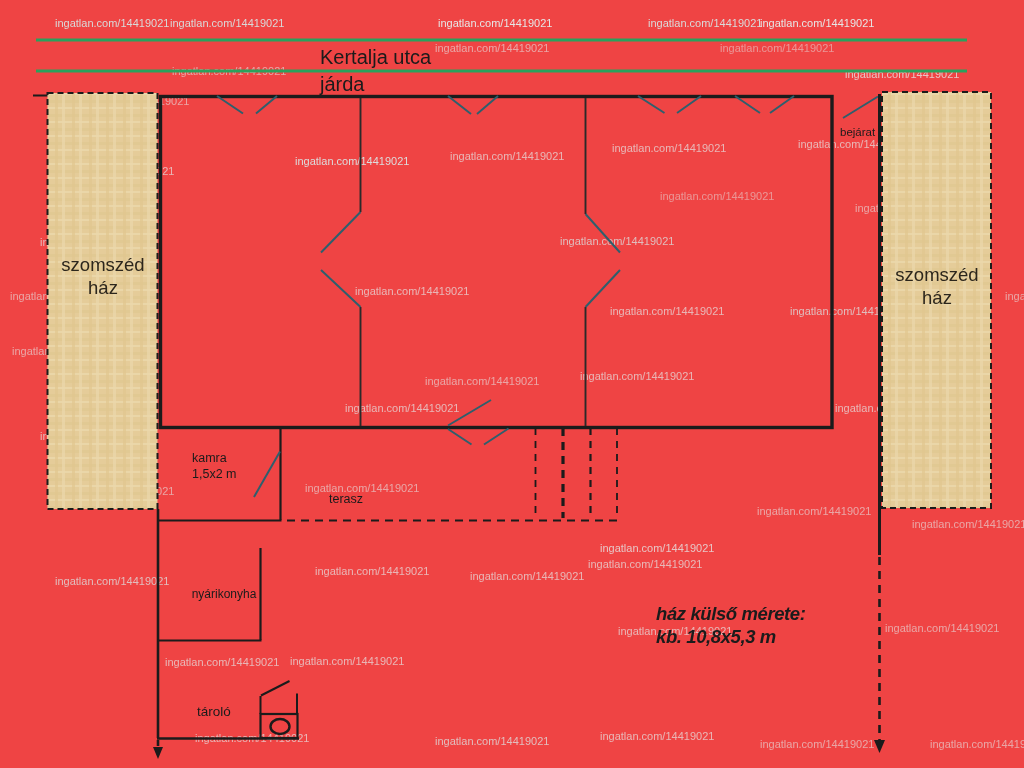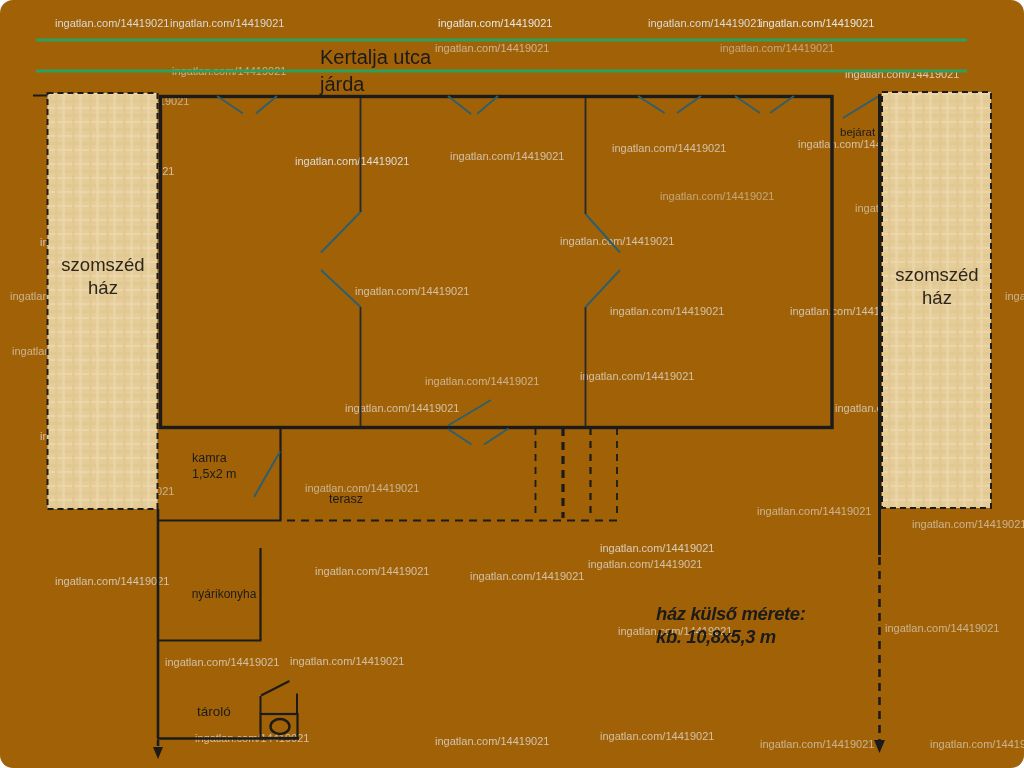--- a/index.html
+++ b/index.html
@@ -1,17 +1,17 @@
 <!DOCTYPE html>
 <html><head>
 <meta charset="utf-8">
 <style>
   html,body{margin:0;padding:0;background:#ffffff;}
-  .page{position:relative;width:1024px;height:768px;background:#a16207;overflow:hidden;
-        font-family:"Liberation Sans", sans-serif;border-radius:13px;}
+  .page{position:relative;width:1024px;height:768px;background:#ef4444;overflow:hidden;
+        font-family:"Liberation Sans", sans-serif;}
   svg{position:absolute;left:0;top:0;}
   text{font-family:"Liberation Sans", sans-serif;}
 </style>
 </head>
 <body>
 <div class="page">
 <svg width="1024" height="768" viewBox="0 0 1024 768">
 <defs>
   <pattern id="tanweave" width="17" height="14" patternUnits="userSpaceOnUse">
     <rect width="17" height="14" fill="#e5cc99"></rect>

